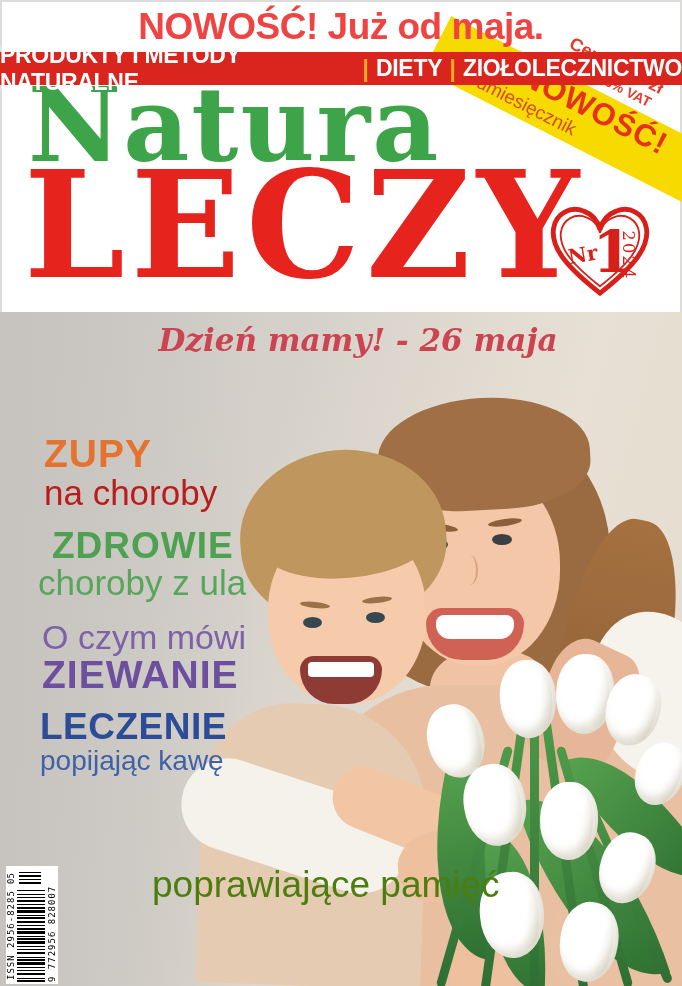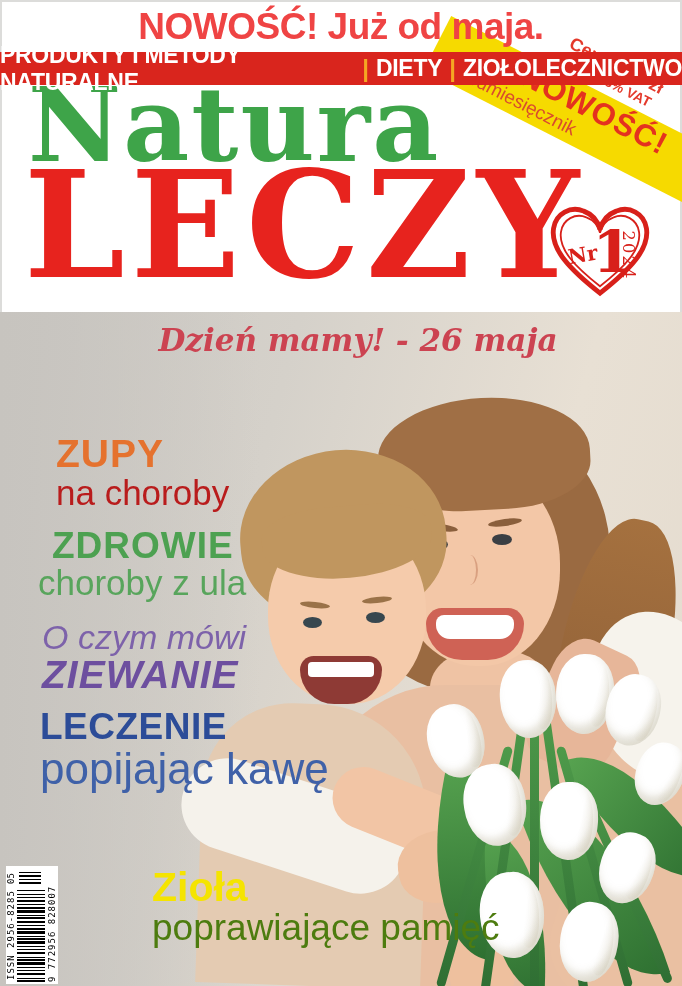--- a/index.html
+++ b/index.html
@@ -117,32 +117,32 @@
   
   .event-note{
     position:absolute;top:322px;left:0;width:682px;text-align:center;padding-left:34px;box-sizing:border-box;
     font-family:"DejaVu Serif",serif;font-style:italic;font-weight:bold;font-size:31px;color:#cc4351;z-index:30;
   }
   .hl{position:absolute;z-index:30;line-height:1.04;}
   .hl .l1,.hl .l2{display:block;}
   .hl-1{left:40px;top:352px;text-align:right;width:190px;}
   .hl-1 .l1{font-size:37px;font-weight:bold;color:#fdfdfb;letter-spacing:1px;}
   .hl-1 .l2{font-size:33px;color:#f6f4f0;}
-  .hl-2{left:56px;top:434px;}
+  .hl-2{left:44px;top:434px;}
   .hl-2 .l1{font-size:39px;font-weight:bold;color:#e5722e;letter-spacing:1px;}
   .hl-2 .l2{font-size:35px;color:#b91c1c;}
   .hl-3{left:52px;top:527px;}
   .hl-3 .l1{font-size:37px;font-weight:bold;color:#4da151;letter-spacing:1px;}
   .hl-3 .l2{font-size:35px;color:#58a55c;margin-left:-14px;}
-  .hl-4{left:42px;top:620px;font-style:italic;}
+  .hl-4{left:42px;top:620px;}
   .hl-4 .l1{font-size:34px;color:#7d62aa;}
   .hl-4 .l2{font-size:39px;font-weight:bold;color:#6d4f9f;letter-spacing:1px;}
   .hl-5{left:40px;top:708px;}
   .hl-5 .l1{font-size:37px;font-weight:bold;color:#2c4c98;letter-spacing:0.5px;}
-  .hl-5 .l2{font-size:44px;color:#3f61a8;text-align:center;}
+  .hl-5 .l2{font-size:28px;color:#3f61a8;}
   .hl-6{left:152px;top:866px;}
   .hl-6 .l1{font-size:41px;font-weight:bold;color:#f5e400;}
   .hl-6 .l2{font-size:37px;color:#4d7c0f;}
   
   .barcode-box{position:absolute;left:6px;top:866px;width:52px;height:118px;background:#ffffff;z-index:35;}
   .barcode-inner{
     position:absolute;left:0;top:0;width:118px;height:52px;
     transform:rotate(-90deg) translateX(-118px);transform-origin:top left;
     font-family:"DejaVu Sans Mono",monospace;color:#000;
   }
@@ -265,21 +265,20 @@
   </div>
   <div class="hl hl-4">
     <span class="l1">O czym mówi</span>
     <span class="l2">ZIEWANIE</span>
   </div>
   <div class="hl hl-5">
     <span class="l1">LECZENIE</span>
     <span class="l2">popijając kawę</span>
   </div>
   <div class="hl hl-6">
-    <span class="l1">Zioła</span>
     <span class="l2">poprawiające pamięć</span>
   </div>
 
   <div class="barcode-box">
     <div class="barcode-inner">
       <span class="bc-issn">ISSN 2956-8285</span>
       <span class="bc-addon">05</span>
       <div class="bc-bars"></div>
       <div class="bc-addon-bars"></div>
       <span class="bc-num">9 772956 828007</span>

